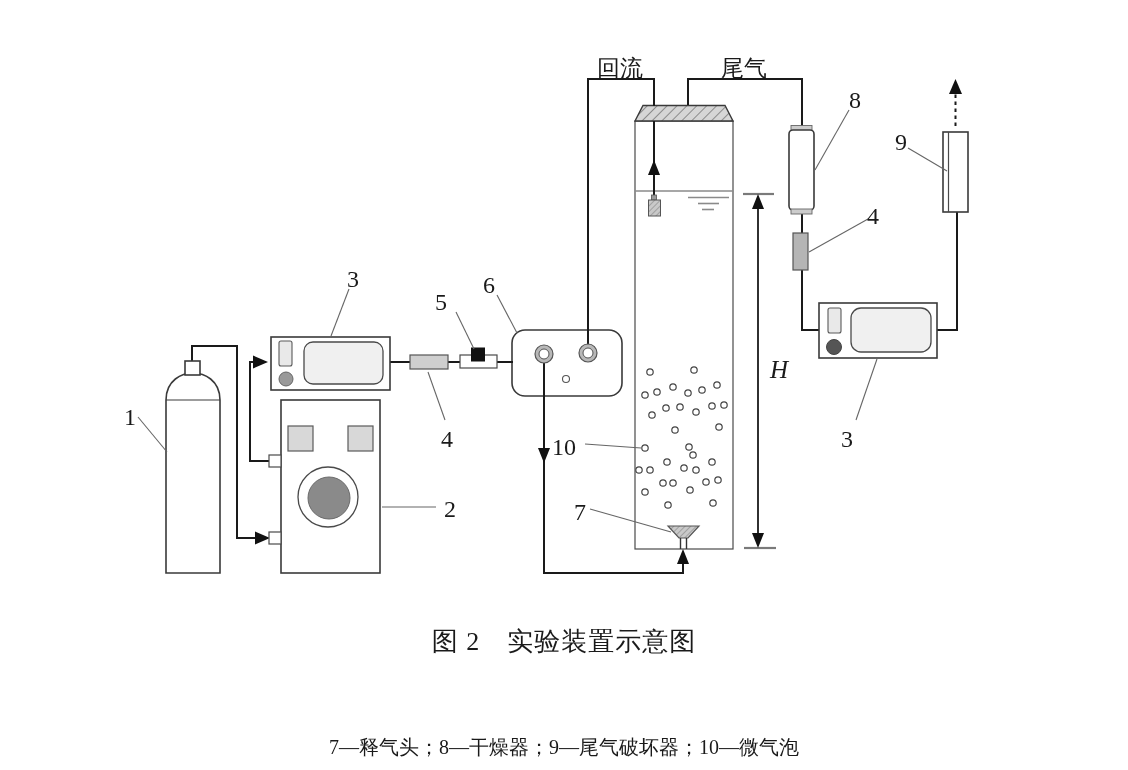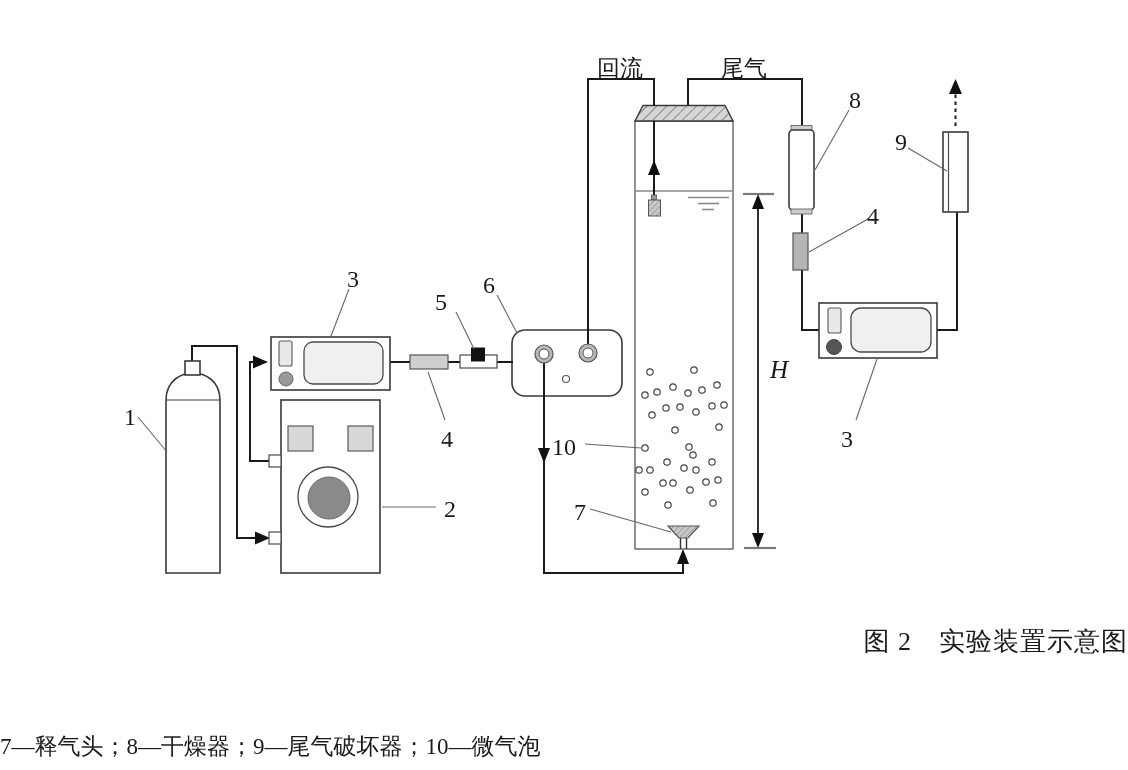--- a/index.html
+++ b/index.html
@@ -18,30 +18,30 @@
   .arrow  { fill:#111111; stroke:none; }
   .leader { stroke:#666666; stroke-width:1.1; fill:none; }
   .dimline { stroke:#1a1a1a; stroke-width:1.8; fill:none; }
   .tick   { stroke:#7a7a7a; stroke-width:2.2; fill:none; }
   .surface { stroke:#8a8a8a; stroke-width:1.6; fill:none; }
   .bubble { fill:#ffffff; stroke:#444444; stroke-width:1.2; }
   .lbl  { font-family:"Liberation Serif","DejaVu Serif",serif; font-size:24px; fill:#1a1a1a; }
   .lbl-cn { font-family:"Liberation Serif","DejaVu Serif",serif; font-size:23px; fill:#1a1a1a; }
   .lbl-h { font-family:"Liberation Serif","DejaVu Serif",serif; font-size:25px; font-style:italic; fill:#1a1a1a; }
   .caption {
-    position:absolute; left:0; top:624px; width:1128px; text-align:right;
+    position:absolute; left:0; top:624px; width:1128px; text-align:center;
     font-size:26px; line-height:36px; letter-spacing:1px;
   }
   .legend1 {
     position:absolute; left:0; top:679px; width:1128px; text-align:center;
     font-size:23px; line-height:30px;
   }
   .legend2 {
-    position:absolute; left:0; top:732px; width:1128px; 
-    font-size:23px; line-height:30px;
+    position:absolute; left:0; top:732px; width:1128px; text-align:center;
+    font-size:20px; line-height:30px;
   }
 </style>
 </head>
 <body>
 
 <div class="page">
 
   <svg width="1128" height="618" viewBox="0 0 1128 618">
     <defs>
       <pattern id="hatch" patternUnits="userSpaceOnUse" width="7" height="7" patternTransform="rotate(45)">

